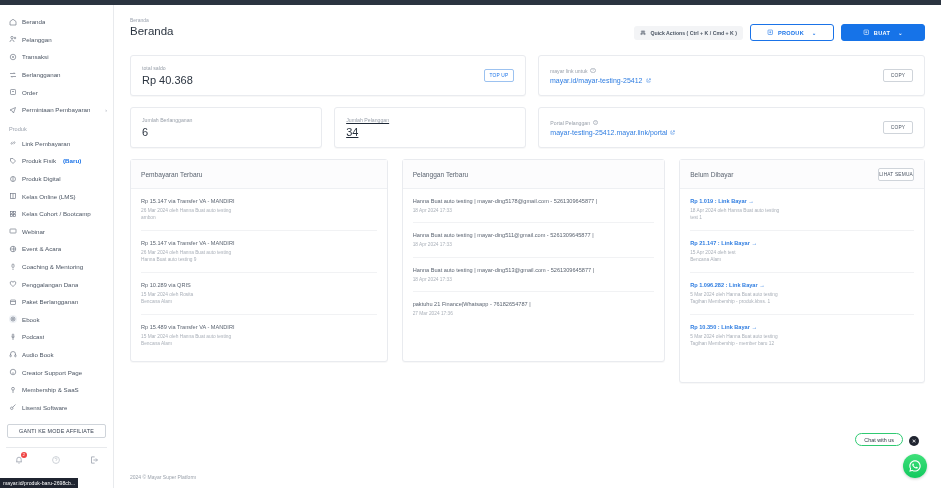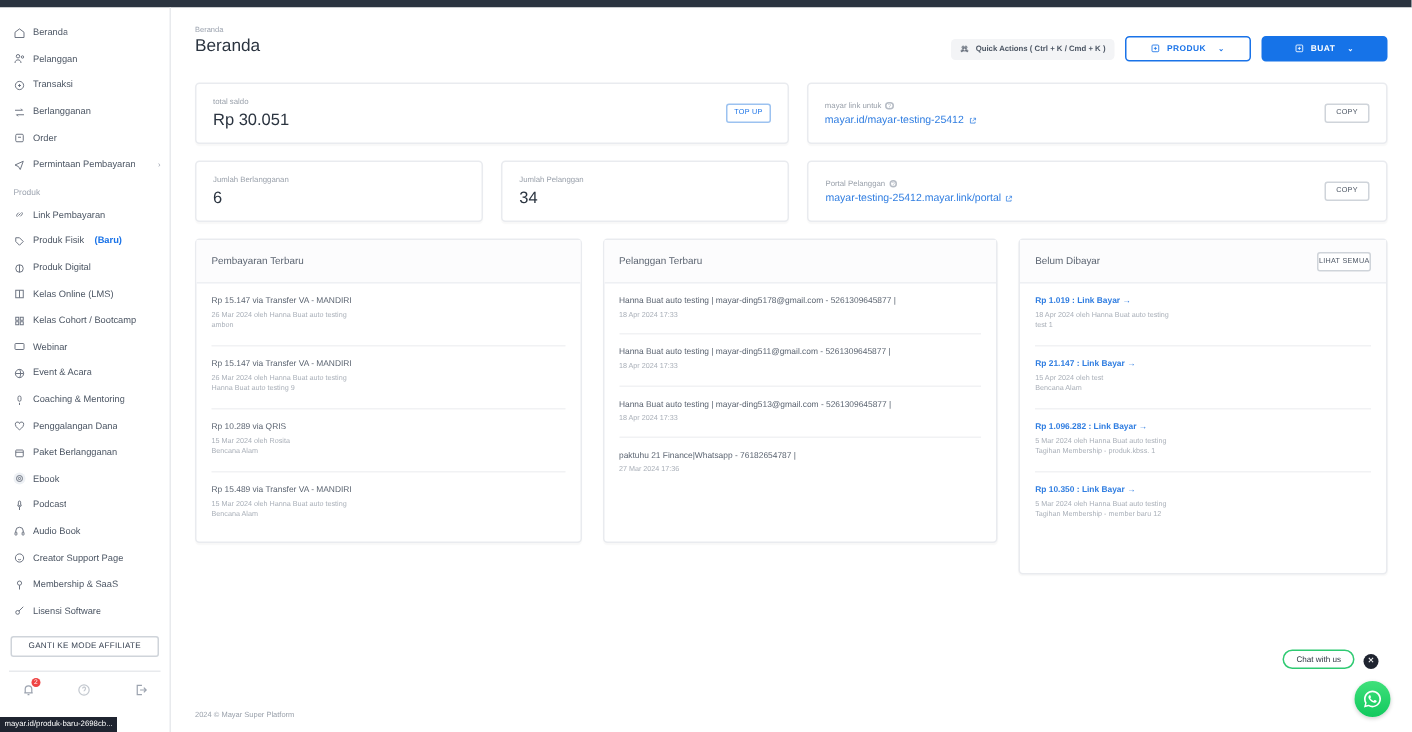--- a/index.html
+++ b/index.html
@@ -94,21 +94,21 @@
   .card-link svg { width:5px; height:5px; }
   .mini-btn {
     border:1px solid #cfd4da; border-radius:2px; height:13px; min-width:30px;
     display:flex; align-items:center; justify-content:center;
     font-size:4.8px; color:#4b5563; background:#fff; cursor:pointer; letter-spacing:.2px;
   }
   .mini-btn.blue { border-color:#9cc2f0; color:#1a73e8; }
   .c-w1 { width:404px; }
   .c-w2 { width:395px; }
   .c-w3 { width:196px; }
-  .c-w4 { width:196px; }
+  .c-w4 { width:196px;text-decoration:underline; }
 
   
   .panels { display:flex; padding:0 16px; gap:0; }
   .panel {
     background:#fff; border:1px solid #e9ebef; border-radius:3px;
     box-shadow:0 1px 1px rgba(16,24,40,.03);
   }
   .panel + .panel { margin-left:14px; }
   .p1 { width:262px; height:203px; }
   .p2 { width:268px; height:203px; }
@@ -420,21 +420,21 @@
         <span class="cv">⌄</span>
       </div>
     </div>
   </div>
 
   <div class="stats">
     <div class="srow">
       <div class="card c-w1">
         <div class="card-body">
           <div class="card-label">total saldo</div>
-          <div class="card-value">Rp 30.051</div>
+          <div class="card-value">Rp 40.368</div>
         </div>
         <div class="mini-btn blue">TOP UP</div>
       </div>
       <div class="card c-w2">
         <div class="card-body">
           <div class="card-label">
             <span>mayar link untuk</span>
             <span class="qm">?</span>
           </div>
           <div class="card-link">

